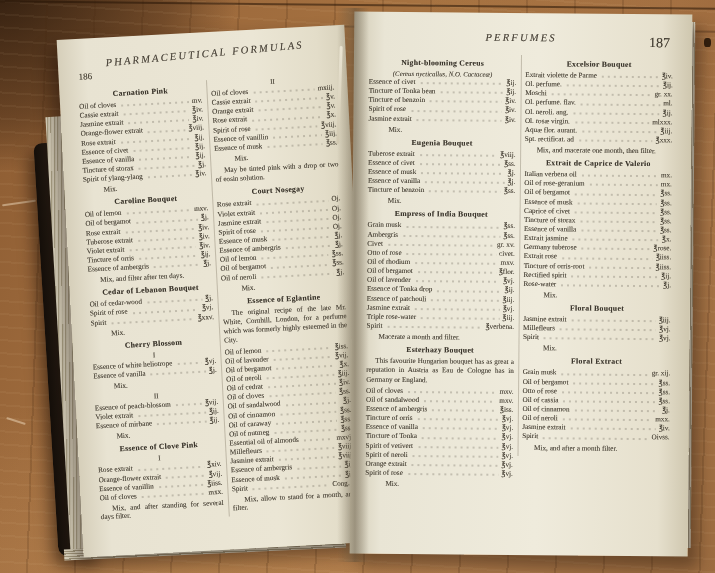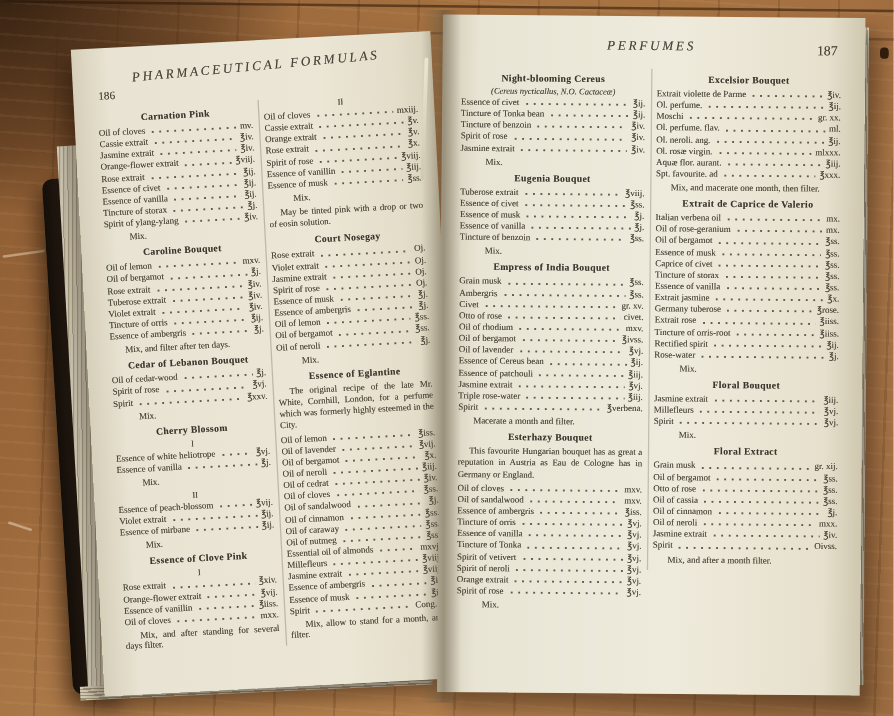--- a/index.html
+++ b/index.html
@@ -62,21 +62,21 @@
     background:linear-gradient(180deg,#f0ead9,#cfc6ae); border-radius:2px; transform:rotate(2deg); opacity:.85; }
 
   
   .lp-head { position:relative; height:36px; }
   .lp-runhead { font-style:italic; font-size:10.5px; letter-spacing:2.2px; text-align:center;
     transform:rotate(-2.2deg); padding-top:4px; color:#4a443a; }
   .lp-num { position:absolute; left:5px; top:21px; font-size:9px; }
   .rp-head { position:relative; height:28px; }
   .rp-runhead { font-style:italic; font-size:10.5px; letter-spacing:2.2px; text-align:center;
     padding-top:5px; color:#4a443a; }
-  .rp-num { position:absolute; right:7px; top:7px; font-size:11px;margin-left:32px; }
+  .rp-num { position:absolute; right:7px; top:7px; font-size:14px;margin-left:32px; }
 
   
   .cols { display:flex; align-items:flex-start; }
   .col { flex:1 1 0; min-width:0; padding:0 4px; }
   .col + .col { border-left:1px solid rgba(100,90,70,.32); }
   .sec { margin-bottom:4px; }
   .sec-title { font-size:7.7px; font-weight:bold; text-align:center; margin:4px 0 3px;
     letter-spacing:.3px; color:#3b362d; }
   .part-label { text-align:center; font-size:7px; margin:1px 0; }
   .latin { text-align:center; font-style:italic; font-size:6.8px; margin-bottom:1px; white-space:nowrap; }
@@ -552,29 +552,29 @@
             <span class="qty">civet.</span>
           </div>
           <div class="row">
             <span class="nm">Oil of rhodium</span>
             <span class="ld"></span>
             <span class="qty">mxv.</span>
           </div>
           <div class="row">
             <span class="nm">Oil of bergamot</span>
             <span class="ld"></span>
-            <span class="qty">℥ivss.</span>
+            <span class="qty">℥flor.</span>
           </div>
           <div class="row">
             <span class="nm">Oil of lavender</span>
             <span class="ld"></span>
             <span class="qty">℥vj.</span>
           </div>
           <div class="row">
-            <span class="nm">Essence of Cereus bean</span>
+            <span class="nm">Essence of Tonka drop</span>
             <span class="ld"></span>
             <span class="qty">℥ij.</span>
           </div>
           <div class="row">
             <span class="nm">Essence of patchouli</span>
             <span class="ld"></span>
             <span class="qty">℥iij.</span>
           </div>
           <div class="row">
             <span class="nm">Jasmine extrait</span>
@@ -681,21 +681,21 @@
             <span class="nm">Ol. rosæ virgin.</span>
             <span class="ld"></span>
             <span class="qty">mlxxx.</span>
           </div>
           <div class="row">
             <span class="nm">Aquæ flor. aurant.</span>
             <span class="ld"></span>
             <span class="qty">℥iij.</span>
           </div>
           <div class="row">
-            <span class="nm">Spt. favourite. ad</span>
+            <span class="nm">Spt. rectificat. ad</span>
             <span class="ld"></span>
             <span class="qty">℥xxx.</span>
           </div>
           <div class="mix long">Mix, and macerate one month, then filter.</div>
         </section>
         <section class="sec">
           <div class="sec-title">Extrait de Caprice de Valerio</div>
           <div class="row">
             <span class="nm">Italian verbena oil</span>
             <span class="ld"></span>

